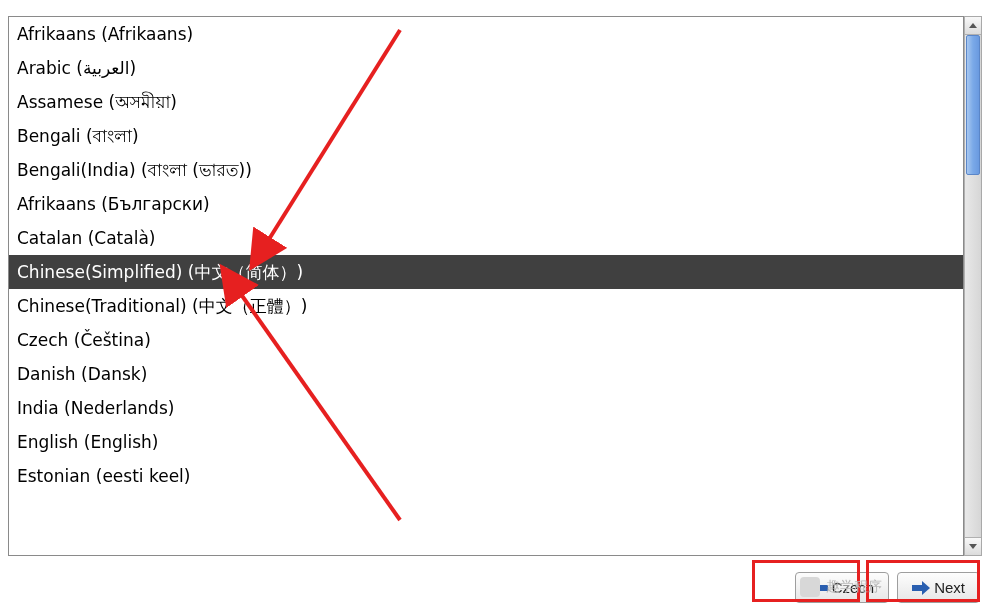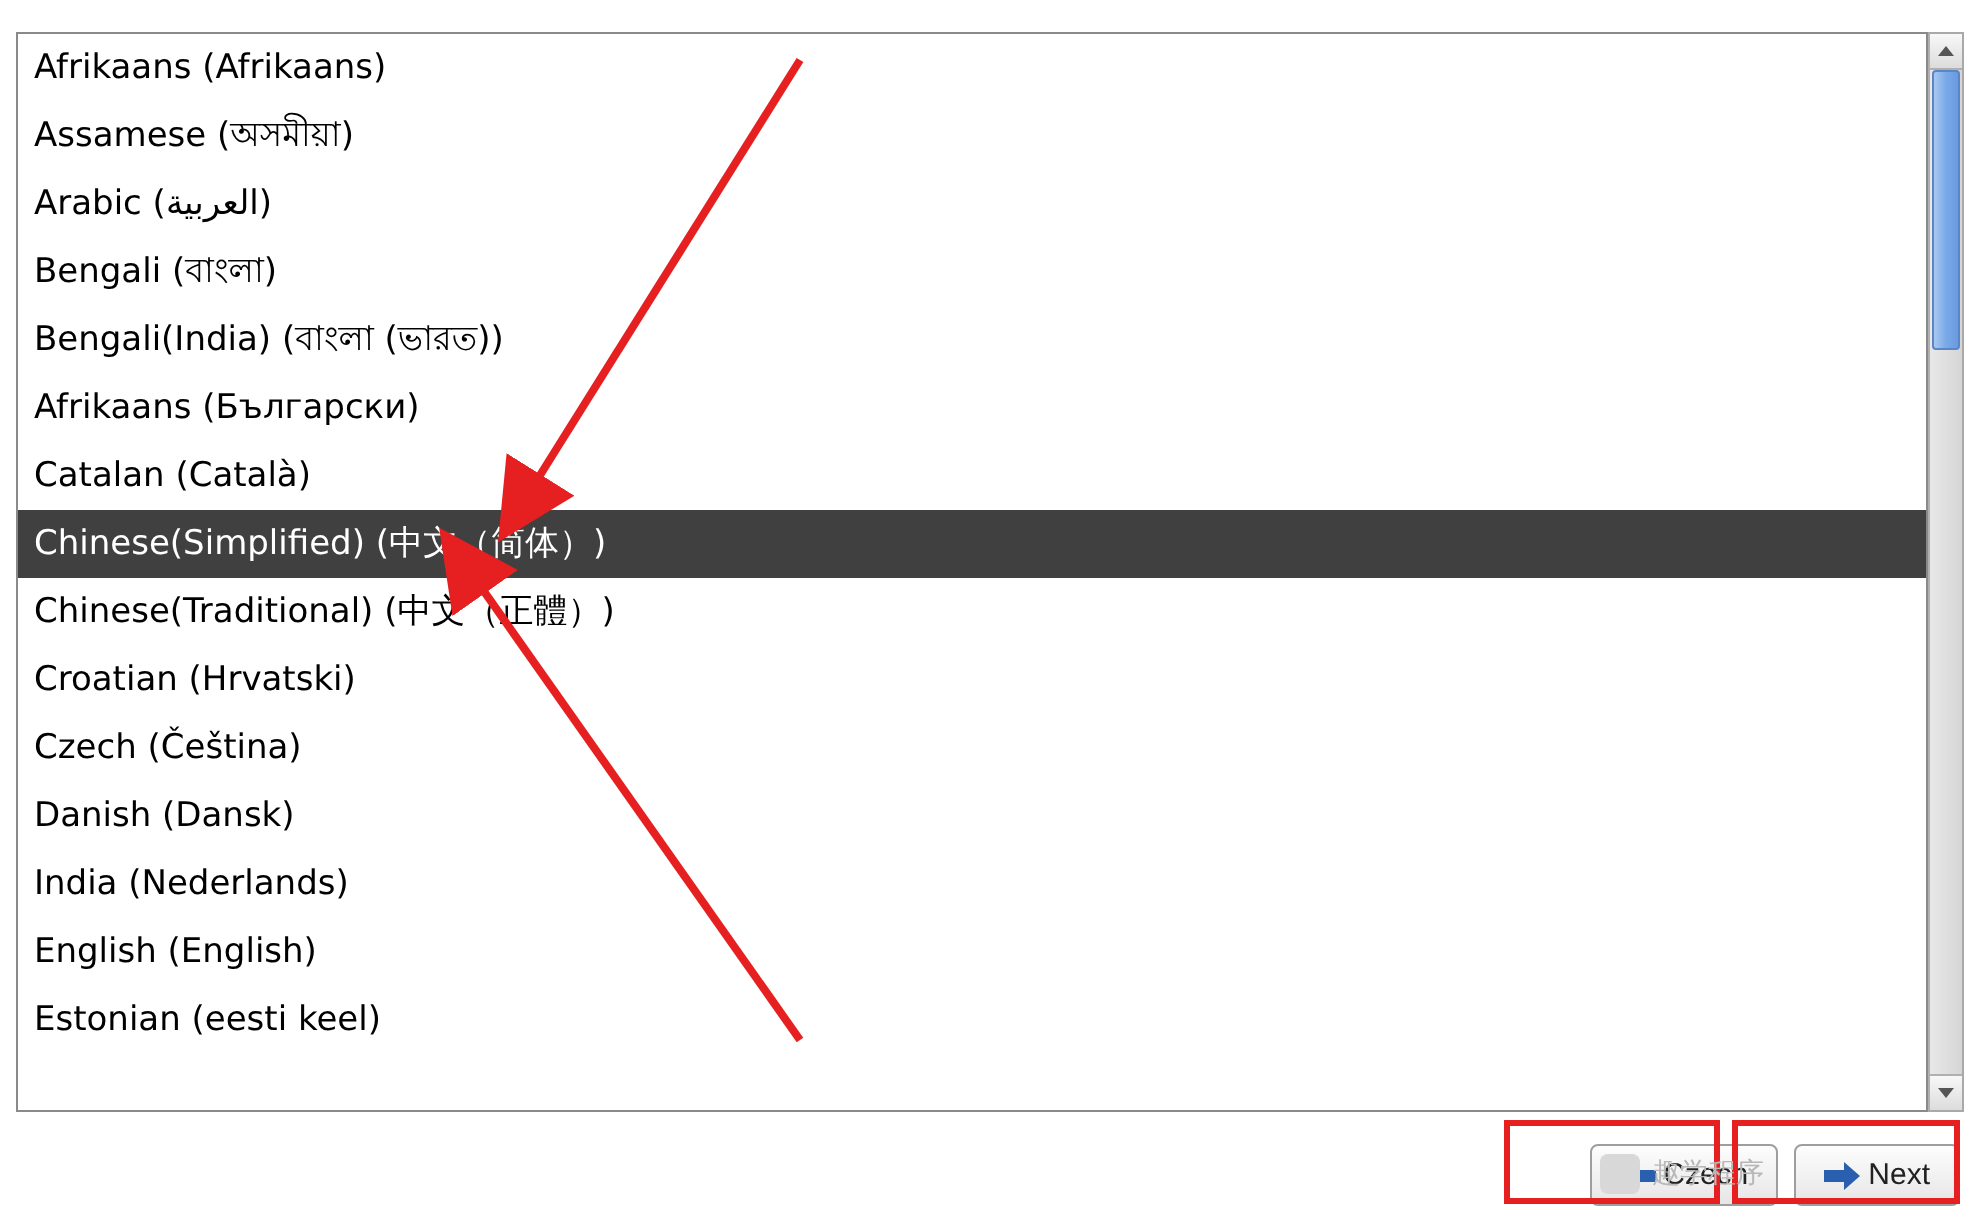--- a/index.html
+++ b/index.html
@@ -126,29 +126,28 @@
       display: inline-block;
     }
   </style>
 </head>
 <body>
 
 <div class="main-container">
   <div class="list-box">
     <div class="list-content" id="lang-list">
         <div class="list-item">Afrikaans (Afrikaans)</div>
+        <div class="list-item">Arabic (العربية)</div>
         <div class="list-item">Assamese (অসমীয়া)</div>
-        <div class="list-item">Arabic (العربية)</div>
         <div class="list-item">Bengali (বাংলা)</div>
         <div class="list-item">Bengali(India) (বাংলা (ভারত))</div>
         <div class="list-item">Afrikaans (Български)</div>
         <div class="list-item">Catalan (Català)</div>
         <div class="list-item selected">Chinese(Simplified) (中文（简体）)</div>
         <div class="list-item">Chinese(Traditional) (中文（正體）)</div>
-        <div class="list-item">Croatian (Hrvatski)</div>
         <div class="list-item">Czech (Čeština)</div>
         <div class="list-item">Danish (Dansk)</div>
         <div class="list-item">India (Nederlands)</div>
         <div class="list-item">English (English)</div>
         <div class="list-item">Estonian (eesti keel)</div>
       </div>
   </div>
   <div class="scrollbar-vert">
     <div class="scroll-btn up">
         <span class="arrow up"></span>

